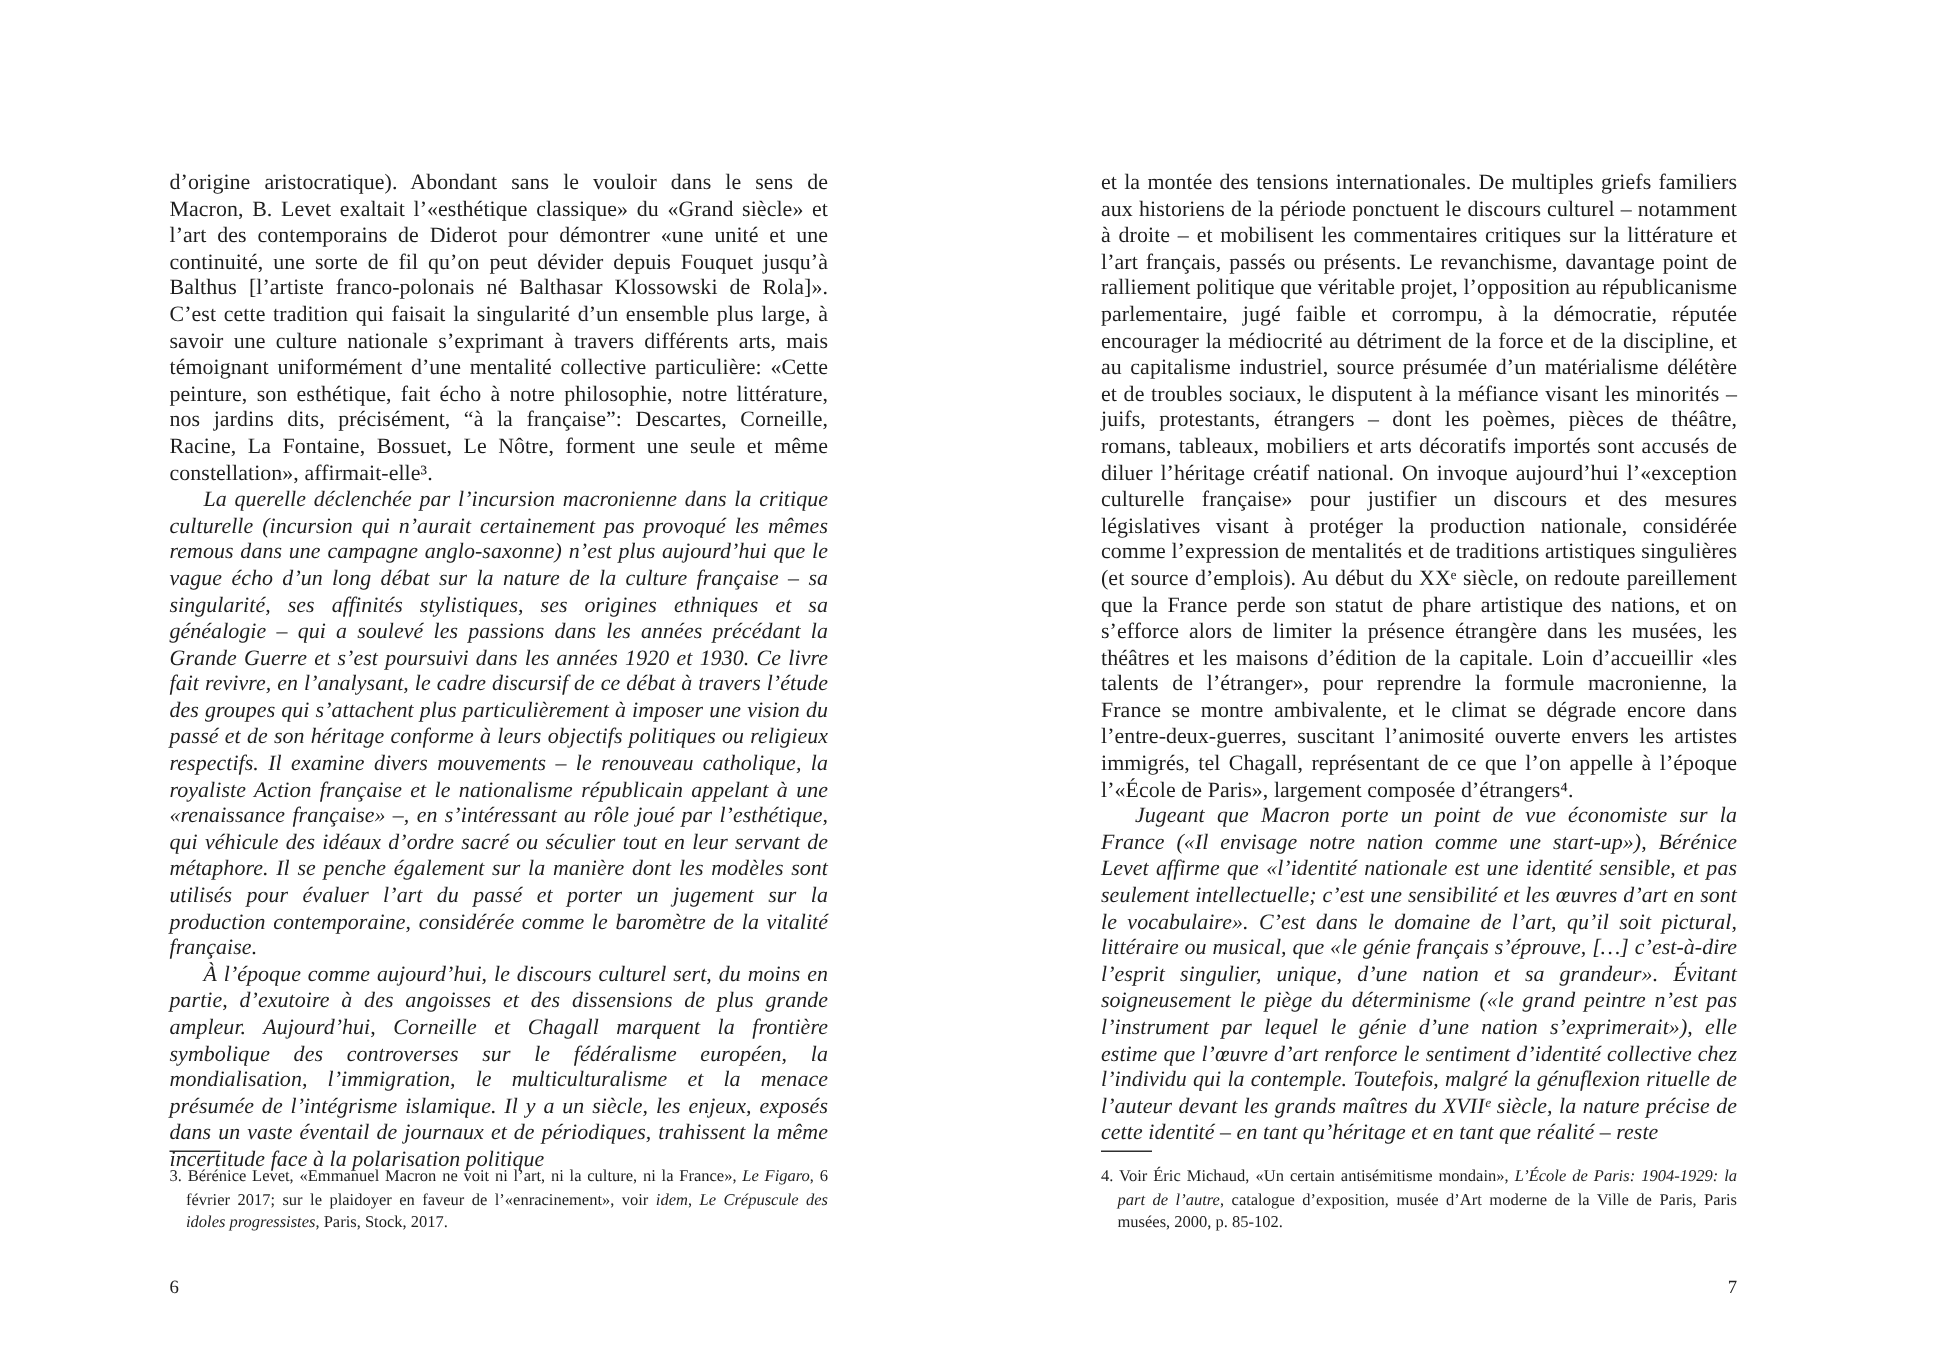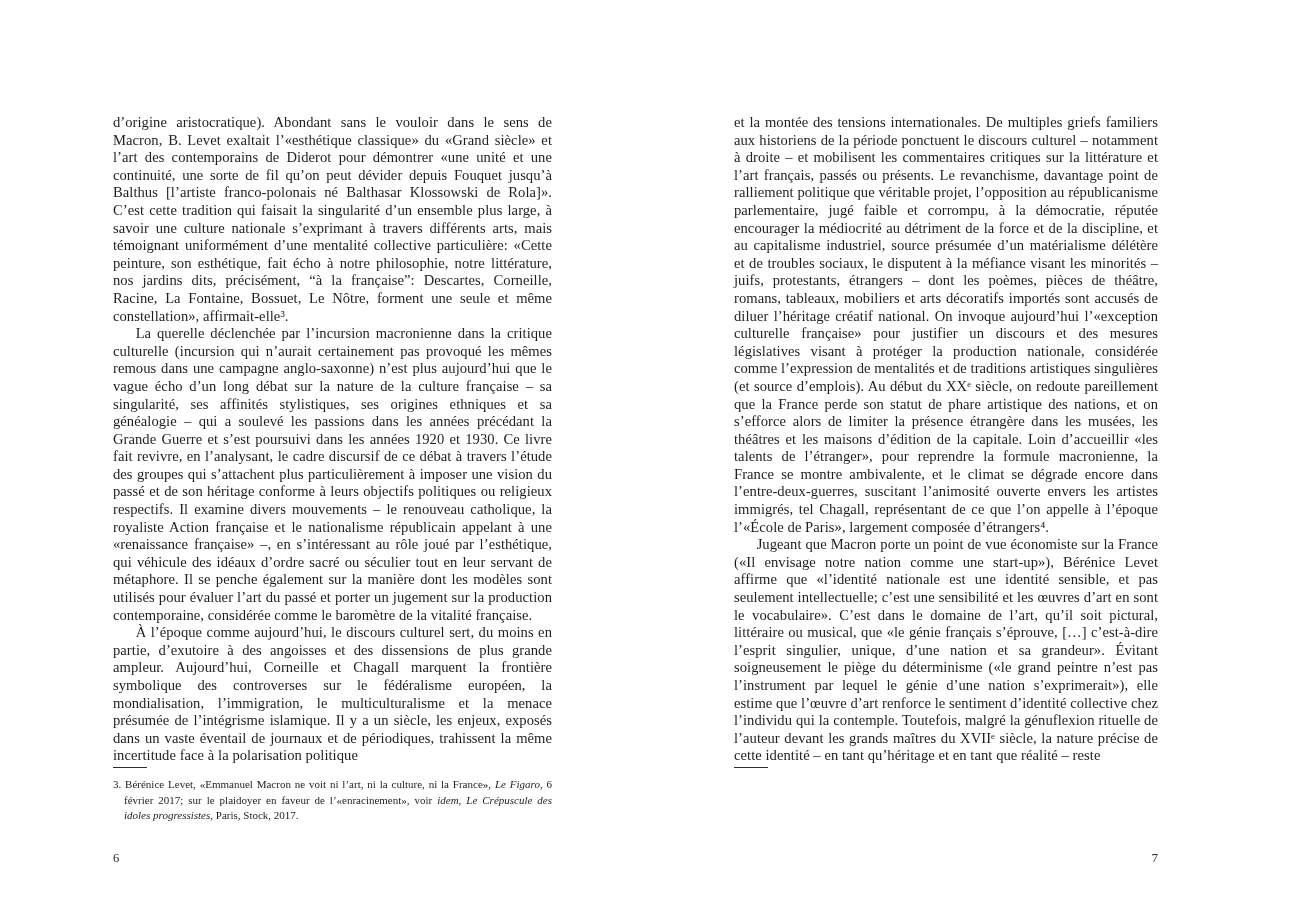--- a/index.html
+++ b/index.html
@@ -34,20 +34,21 @@
     text-align: justify;
     letter-spacing: 0.05px;
     hyphens: auto;
     -webkit-hyphens: auto;
   }
   .para {
     margin: 0;
   }
   .para.indent {
     text-indent: 1.55em;
+    font-style: italic;
   }
 
   .footnote-area {
     position: absolute;
     top: 752px;
     left: 0;
     right: 0;
   }
   .footnote-rule {
     width: 34px;
@@ -94,17 +95,18 @@
     <div class="page-number pn-left">6</div>
   </section>
 
   <section class="page page-right">
     <div class="text-block">
       <p class="para">et la montée des tensions internationales. De multiples griefs familiers aux historiens de la période ponctuent le discours culturel – notamment à droite – et mobilisent les commentaires critiques sur la littérature et l’art français, passés ou présents. Le revanchisme, davantage point de ralliement politique que véritable projet, l’opposition au républicanisme parlementaire, jugé faible et corrompu, à la démocratie, réputée encourager la médiocrité au détriment de la force et de la discipline, et au capitalisme industriel, source présumée d’un matérialisme délétère et de troubles sociaux, le disputent à la méfiance visant les minorités – juifs, protestants, étrangers – dont les poèmes, pièces de théâtre, romans, tableaux, mobiliers et arts décoratifs importés sont accusés de diluer l’héritage créatif national. On invoque aujourd’hui l’«exception culturelle française» pour justifier un discours et des mesures législatives visant à protéger la production nationale, considérée comme l’expression de mentalités et de traditions artistiques singulières (et source d’emplois). Au début du XXᵉ siècle, on redoute pareillement que la France perde son statut de phare artistique des nations, et on s’efforce alors de limiter la présence étrangère dans les musées, les théâtres et les maisons d’édition de la capitale. Loin d’accueillir «les talents de l’étranger», pour reprendre la formule macronienne, la France se montre ambivalente, et le climat se dégrade encore dans l’entre-deux-guerres, suscitant l’animosité ouverte envers les artistes immigrés, tel Chagall, représentant de ce que l’on appelle à l’époque l’«École de Paris», largement composée d’étrangers⁴.</p>
       <p class="para indent">Jugeant que Macron porte un point de vue économiste sur la France («Il envisage notre nation comme une start-up»), Bérénice Levet affirme que «l’identité nationale est une identité sensible, et pas seulement intellectuelle; c’est une sensibilité et les œuvres d’art en sont le vocabulaire». C’est dans le domaine de l’art, qu’il soit pictural, littéraire ou musical, que «le génie français s’éprouve, […] c’est-à-dire l’esprit singulier, unique, d’une nation et sa grandeur». Évitant soigneusement le piège du déterminisme («le grand peintre n’est pas l’instrument par lequel le génie d’une nation s’exprimerait»), elle estime que l’œuvre d’art renforce le sentiment d’identité collective chez l’individu qui la contemple. Toutefois, malgré la génuflexion rituelle de l’auteur devant les grands maîtres du XVIIᵉ siècle, la nature précise de cette identité – en tant qu’héritage et en tant que réalité – reste</p>
     </div>
     <div class="footnote-area">
       <div class="footnote-rule"></div>
+      <p class="footnote"><span>4. Voir Éric Michaud, «Un certain antisémitisme mondain», </span><i>L’École de Paris: 1904-1929: la part de l’autre</i><span>, catalogue d’exposition, musée d’Art moderne de la Ville de Paris, Paris musées, 2000, p. 85-102.</span></p>
     </div>
     <div class="page-number pn-right">7</div>
   </section>
 
 </div>
 
 </body></html>

